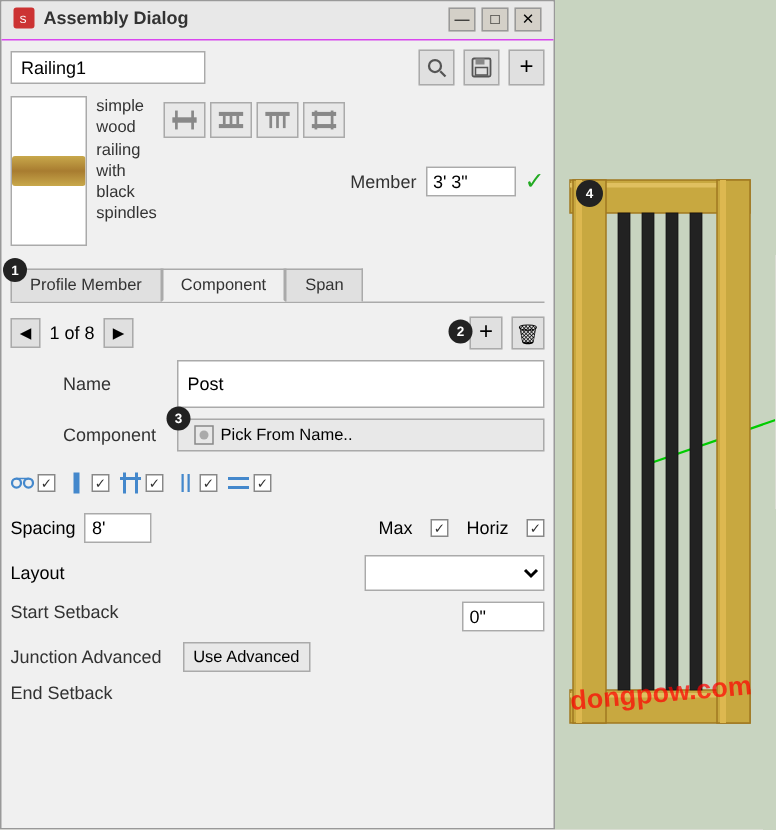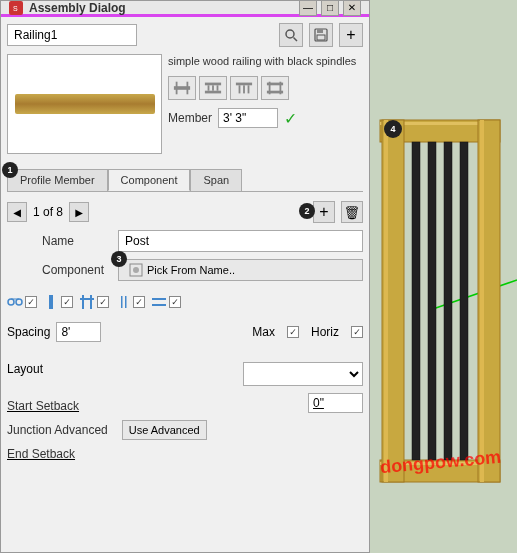--- a/index.html
+++ b/index.html
@@ -18,26 +18,25 @@
       width: 370px;
       height: 553px;
       background: #f0f0f0;
       border: 1px solid #999;
       display: flex;
       flex-direction: column;
     }
 
     .title-bar {
       background: #e8e8e8;
-      border-bottom: 3px solid #d946ef;
+      border-bottom: 1px solid #d946ef;
       padding: 4px 8px;
       display: flex;
-      align-items: center;
-      gap: 6px;
-      height: 16px;
+      gap: 6px;
+      height: 26px;
     }
 
     .title-bar-icon {
       width: 14px;
       height: 14px;
       background: #cc3333;
       border-radius: 2px;
       display: flex;
       align-items: center;
       justify-content: center;
@@ -95,21 +94,21 @@
     .preview-railing {
       width: 140px;
       height: 20px;
       background: linear-gradient(180deg, #c8a84b 0%, #a87c30 50%, #c8a84b 100%);
       border-radius: 2px;
     }
 
     .right-info {
       flex: 1;
       display: flex;
-      flex-direction: column;
+      flex-direction: row;
       gap: 4px;
     }
 
     .desc-text {
       font-size: 11px;
       color: #333;
       line-height: 1.3;
     }
 
     .icon-row {
@@ -276,21 +275,21 @@
     }
 
     .field-label {
       width: 70px;
       font-size: 12px;
       color: #333;
       margin-left: 35px;
     }
 
     .field-input {
-      height: 22px;
+      height: 32px;
       border: 1px solid #aaa;
       padding: 2px 6px;
       font-size: 12px;
       background: white;
       flex: 1;
     }
 
     .pick-btn {
       height: 22px;
       border: 1px solid #aaa;
@@ -364,39 +363,39 @@
     .horiz-section {
       display: flex;
       align-items: center;
       gap: 12px;
       flex: 1;
       justify-content: flex-end;
     }
 
     .layout-row {
       display: flex;
+      align-items: center;
       gap: 18px;
-      margin-top: 15px;
+      margin-top: 3px;
     }
 
     .layout-select {
       height: 22px;
       border: 1px solid #aaa;
       padding: 11px 4px;
       font-size: 11px;
       background: white;
       width: 120px;
     }
 
     .setback-row {
       display: flex;
-      align-items: flex-end;
+      align-items: flex-start;
       gap: 6px;
       margin-top: 2px;
-      text-decoration: underline;
     }
 
     .setback-label {
       font-size: 12px;
       color: #333;
       width: 100px;
     }
 
     .setback-input {
       width: 55px;

